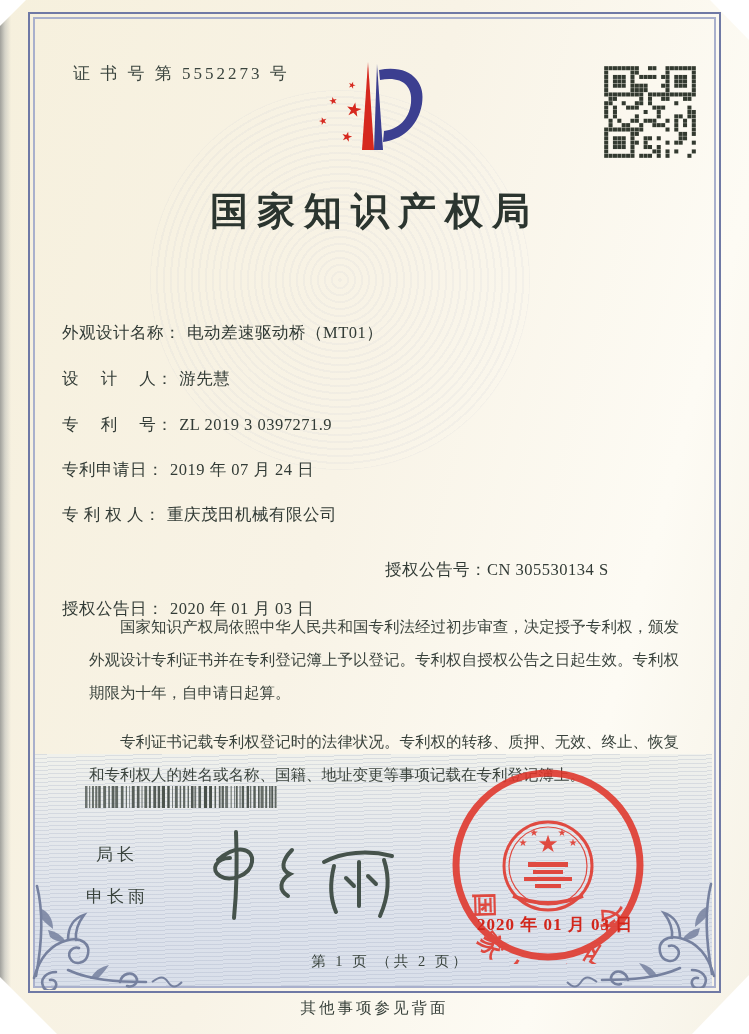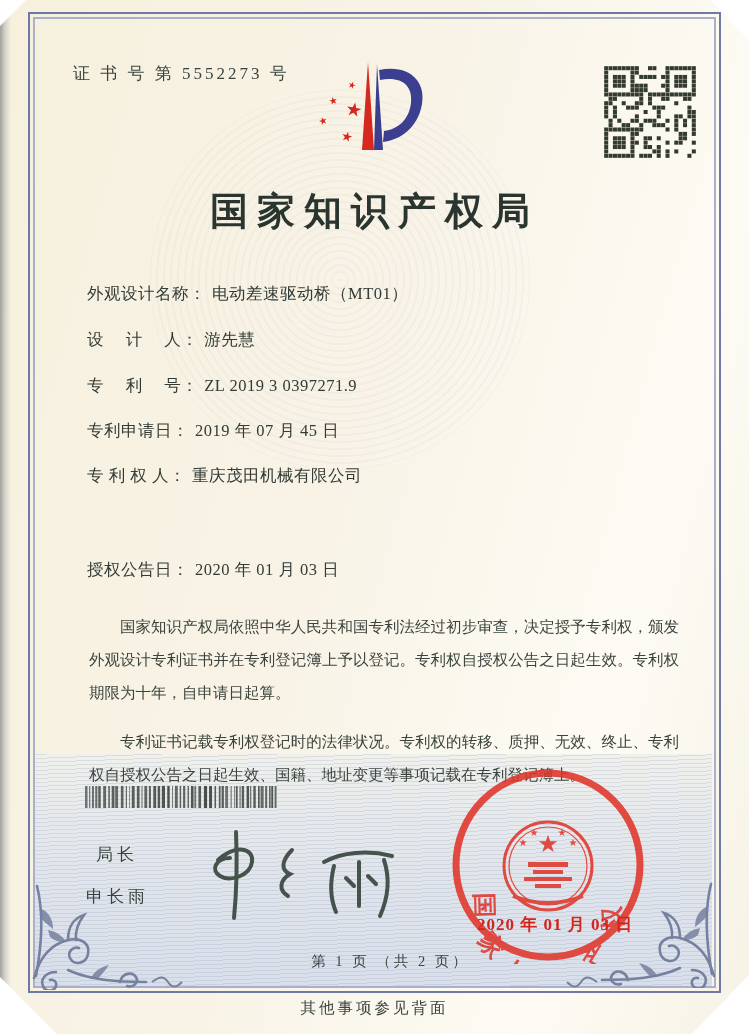--- a/index.html
+++ b/index.html
@@ -16,21 +16,21 @@
   
   .guilloche{position:absolute;left:33px;top:754px;width:679px;height:233px;
              background:linear-gradient(180deg,#f0f1ec 0%,#e6e9ec 30%,#dde2eb 70%,#d9dfea 100%);}
   .guilloche::before{content:"";position:absolute;inset:0;
              background:repeating-linear-gradient(178deg,rgba(140,152,180,.22) 0 1px,rgba(0,0,0,0) 1px 4px);}
   .watermark{position:absolute;left:150px;top:90px;width:380px;height:380px;border-radius:50%;
              background:repeating-radial-gradient(circle at 50% 50%,rgba(150,160,195,.07) 0 2px,rgba(0,0,0,0) 2px 7px);}
   .cert-number{position:absolute;left:73px;top:62px;font-size:17px;letter-spacing:3px;color:#3a443e;}
   .title{position:absolute;left:0;top:186px;width:100%;text-align:center;font-size:38px;font-weight:700;
          letter-spacing:9px;color:#2b352f;}
-  .row{position:absolute;left:87px;font-size:16.5px;color:#323b36;white-space:nowrap;letter-spacing:.5px;}
+  .row{position:absolute;left:62px;font-size:16.5px;color:#323b36;white-space:nowrap;letter-spacing:.5px;margin-top:39px;}
   .row .lbl{margin-right:6px;}
   .grant-no{position:absolute;left:385px;top:559px;font-size:16.5px;color:#323b36;white-space:nowrap;letter-spacing:.5px;}
   .body-text{position:absolute;left:73px;top:594px;width:622px;font-size:15.5px;line-height:33px;
              color:#3a433d;text-align:justify;}
   .body-text p{margin:16px;text-indent:2em;}
   .sig-title{position:absolute;left:96px;top:843px;font-size:17px;color:#39433d;letter-spacing:4px;}
   .sig-name{position:absolute;left:86px;top:877px;font-size:17px;color:#39433d;letter-spacing:4px;margin-top:8px;}
   .signature-svg{position:absolute;left:196px;top:826px;}
   .seal-svg{position:absolute;left:449px;top:766px;}
   .seal-date{position:absolute;left:460px;top:913px;width:190px;text-align:center;font-size:17px;
@@ -337,32 +337,35 @@
     <div class="row" style="top:283px">
       <span class="lbl">外观设计名称：</span><span>电动差速驱动桥（MT01）</span>
     </div>
     <div class="row" style="top:329px">
       <span class="lbl">设　 计　 人：</span><span>游先慧</span>
     </div>
     <div class="row" style="top:375px">
       <span class="lbl">专　 利　 号：</span><span>ZL 2019 3 0397271.9</span>
     </div>
     <div class="row" style="top:420px">
-      <span class="lbl">专利申请日：</span><span>2019 年 07 月 45 日</span>
+      <span class="lbl">专利申请日：</span><span>2019 年 07 月 24 日</span>
     </div>
     <div class="row" style="top:465px">
       <span class="lbl">专 利 权 人：</span><span>重庆茂田机械有限公司</span>
     </div>
     <div class="row" style="top:559px">
       <span class="lbl">授权公告日：</span><span>2020 年 01 月 03 日</span>
     </div>
+    <div class="grant-no">
+      <span class="lbl">授权公告号：</span><span>CN 305530134 S</span>
+    </div>
 
     <div class="body-text">
       <p>国家知识产权局依照中华人民共和国专利法经过初步审查，决定授予专利权，颁发外观设计专利证书并在专利登记簿上予以登记。专利权自授权公告之日起生效。专利权期限为十年，自申请日起算。</p>
-      <p>专利证书记载专利权登记时的法律状况。专利权的转移、质押、无效、终止、专利权自授权公告之日起生效、国籍、地址变更等事项记载在专利登记簿上。</p>
+      <p>专利证书记载专利权登记时的法律状况。专利权的转移、质押、无效、终止、恢复和专利权人的姓名或名称、国籍、地址变更等事项记载在专利登记簿上。</p>
     </div>
 
     <svg class="barcode-svg" id="barcode" width="196" height="22" viewBox="0 0 196 22">
         <rect x="0" y="0" width="2.528544281050563" height="22" fill="#474f49" opacity="0.7596655401284806"></rect>
         <rect x="4.232167104817927" y="0" width="0.9798272231593729" height="22" fill="#474f49" opacity="0.94075134745799"></rect>
         <rect x="6.970591247174889" y="0" width="1.9681509790942073" height="22" fill="#474f49" opacity="0.7904501416487619"></rect>
         <rect x="10.217906016623601" y="0" width="2.1262573389336468" height="22" fill="#474f49" opacity="0.7987290629534982"></rect>
         <rect x="13.228067695256323" y="0" width="2.513089738599956" height="22" fill="#474f49" opacity="0.8691820096573792"></rect>
         <rect x="18.187367961509153" y="0" width="2.911455984599888" height="22" fill="#474f49" opacity="0.8309059165767394"></rect>
         <rect x="23.318103014212102" y="0" width="1.4881929658353328" height="22" fill="#474f49" opacity="0.9180351059185341"></rect>

